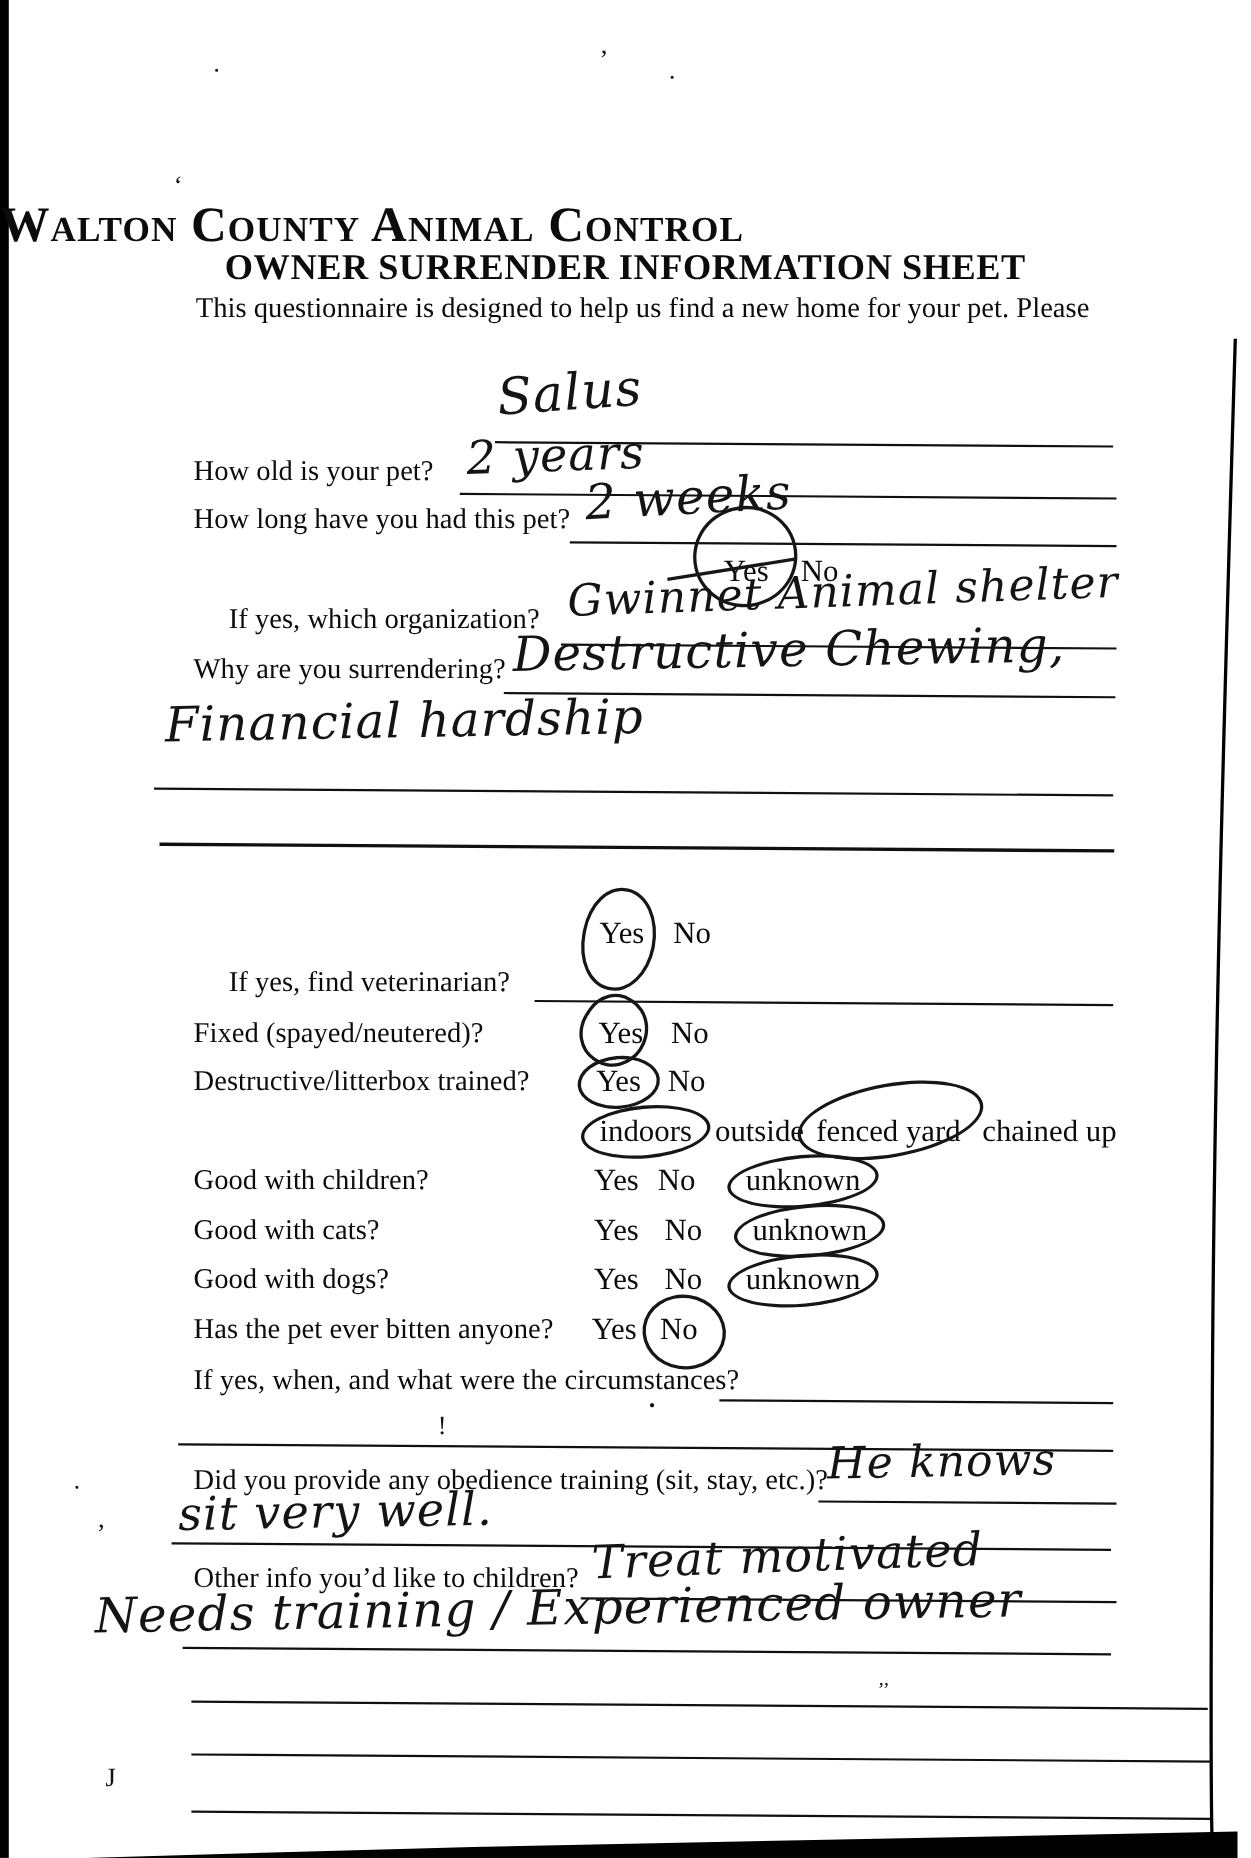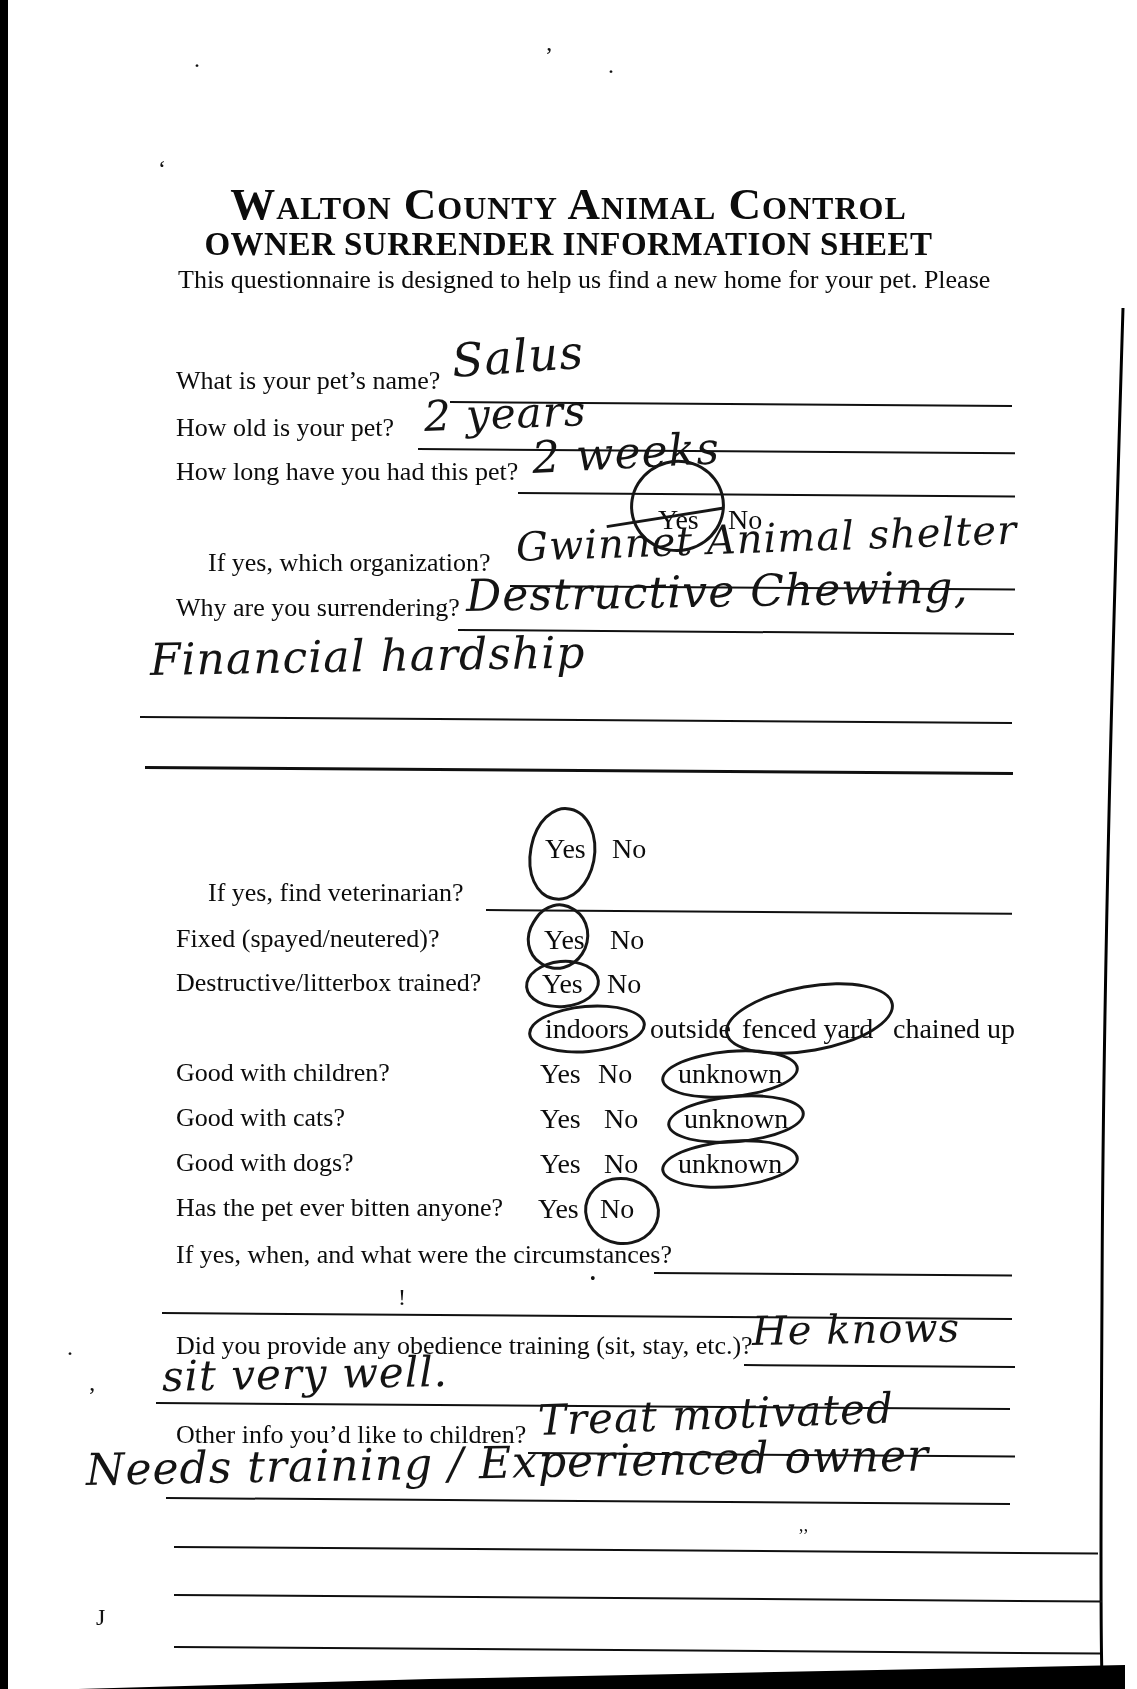--- a/index.html
+++ b/index.html
@@ -5,21 +5,21 @@
   html,body{margin:0;padding:0;background:#fff;}
   .page{
     position:relative;width:1137px;height:1689px;background:#ffffff;
     font-family:"Liberation Serif",serif;color:#0c0c0c;overflow:hidden;
   }
   
   .edge-left{position:absolute;left:0;top:0;width:8px;height:1689px;background:#000;}
   .scan-svg{position:absolute;left:0;top:0;}
   
   .title{
-    position:absolute;top:178px;left:0;width:1137px;text-align:center;
+    position:absolute;top:178px;left:0;width:1137px;
     font-weight:bold;font-variant:small-caps;font-size:45px;letter-spacing:1px;
   }
   .subtitle{
     position:absolute;top:226px;left:0;width:1137px;text-align:center;
     font-weight:bold;font-size:33px;letter-spacing:.5px;
   }
   .intro{position:absolute;left:178px;width:830px;font-size:26px;line-height:32px;}
   
   .q{position:absolute;font-size:26px;white-space:nowrap;}
   .optrow{position:absolute;left:0;top:0;width:964px;height:36px;font-size:28px;}
@@ -57,21 +57,20 @@
   <div class="edge-left"></div>
   <svg class="scan-svg" width="1137" height="1689" viewBox="0 0 1137 1689">
     <path d="M1123,308 C1113,640 1103,980 1102,1300 C1101,1500 1100,1620 1102,1676" stroke="#000" stroke-width="3" fill="none"></path>
     <polygon points="78,1689 430,1679 1125,1665 1125,1689" fill="#000"></polygon>
   </svg>
 
   <div class="title">Walton County Animal Control</div>
   <div class="subtitle">OWNER SURRENDER INFORMATION SHEET</div>
   <div class="intro" style="top:264px">This questionnaire is designed to help us find a new home for your pet.  Please</div>
 
-  <div class="q" style="top:366px;left:176px">What is your pet’s name?</div>
   <div class="hand" style="top:334px;left:452px;font-size:46px;transform:rotate(-4deg)">Salus</div>
   <div class="uline" style="top:401px;left:450px;width:562px"></div>
 
   <div class="q" style="top:413px;left:176px">How old is your pet?</div>
   <div class="hand" style="top:392px;left:424px;font-size:42px;transform:rotate(-2deg)">2 years</div>
   <div class="uline" style="top:448px;left:418px;width:597px"></div>
 
   <div class="q" style="top:457px;left:176px">How long have you had this pet?</div>
   <div class="hand" style="top:432px;left:532px;font-size:44px;transform:rotate(-3deg)">2 weeks</div>
   <div class="uline" style="top:492px;left:518px;width:497px"></div>

